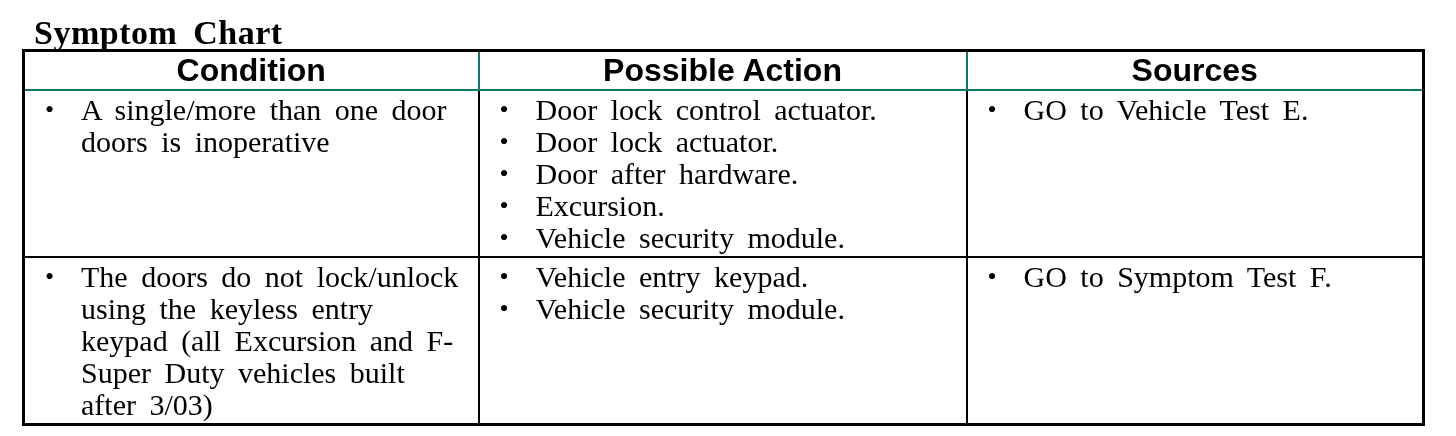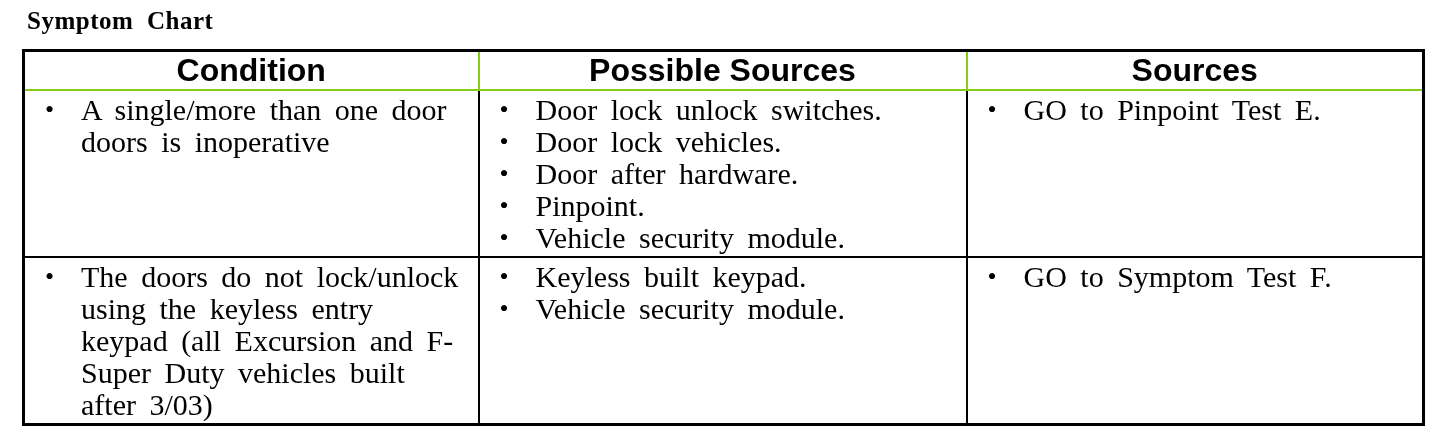--- a/index.html
+++ b/index.html
@@ -13,43 +13,43 @@
     height: 436px;
     background: #ffffff;
     color: #000000;
     font-family: "Liberation Serif", serif;
     overflow: hidden;
   }
   .title {
     position: absolute;
     left: 22px;
     top: 2px;
-    margin: 5px;
+    margin: 12px;
     font-family: "Liberation Serif", serif;
-    font-size: 25px;
+    font-size: 34px;
     font-weight: bold;
     letter-spacing: 0.5px;
     word-spacing: 7px;
     color: #000000;
   }
   table.symptom-table {
     position: absolute;
     left: 22px;
     top: 49px;
     width: 1400px;
     border-collapse: collapse;
     table-layout: fixed;
     border: 3px solid #000000;
     background: #ffffff;
   }
   col.c-condition { width: 455px; }
   col.c-sources   { width: 488px; }
   col.c-action    { width: 457px; }
   th {
-    border: 2px solid #84cc16;
+    border: 2px solid #0f766e;
     font-family: "Liberation Sans", sans-serif;
     font-weight: bold;
     font-size: 32px;
     height: 37px;
     text-align: center;
     vertical-align: middle;
     padding: 0;
     color: #000000;
   }
   td {
@@ -89,81 +89,81 @@
 
   <table class="symptom-table">
     <colgroup>
       <col class="c-condition">
       <col class="c-sources">
       <col class="c-action">
     </colgroup>
     <thead>
       <tr>
         <th>Condition</th>
-        <th>Possible Sources</th>
+        <th>Possible Action</th>
         <th>Sources</th>
       </tr>
     </thead>
     <tbody>
       <tr>
         <td>
           <ul class="bullet-list">
             <li>
               <span class="bullet">•</span>
               <span>A single/more than one door doors is inoperative</span>
             </li>
           </ul>
         </td>
         <td>
           <ul class="bullet-list">
             <li>
               <span class="bullet">•</span>
-              <span>Door lock unlock switches.</span>
+              <span>Door lock control actuator.</span>
             </li>
             <li>
               <span class="bullet">•</span>
-              <span>Door lock vehicles.</span>
+              <span>Door lock actuator.</span>
             </li>
             <li>
               <span class="bullet">•</span>
               <span>Door after hardware.</span>
             </li>
             <li>
               <span class="bullet">•</span>
-              <span>Pinpoint.</span>
+              <span>Excursion.</span>
             </li>
             <li>
               <span class="bullet">•</span>
               <span>Vehicle security module.</span>
             </li>
           </ul>
         </td>
         <td>
           <ul class="bullet-list">
             <li>
               <span class="bullet">•</span>
-              <span>GO to Pinpoint Test E.</span>
+              <span>GO to Vehicle Test E.</span>
             </li>
           </ul>
         </td>
       </tr>
       <tr>
         <td>
           <ul class="bullet-list">
             <li>
               <span class="bullet">•</span>
               <span>The doors do not lock/unlock using the keyless entry keypad (all Excursion and F-Super Duty vehicles built after 3/03)</span>
             </li>
           </ul>
         </td>
         <td>
           <ul class="bullet-list">
             <li>
               <span class="bullet">•</span>
-              <span>Keyless built keypad.</span>
+              <span>Vehicle entry keypad.</span>
             </li>
             <li>
               <span class="bullet">•</span>
               <span>Vehicle security module.</span>
             </li>
           </ul>
         </td>
         <td>
           <ul class="bullet-list">
             <li>

